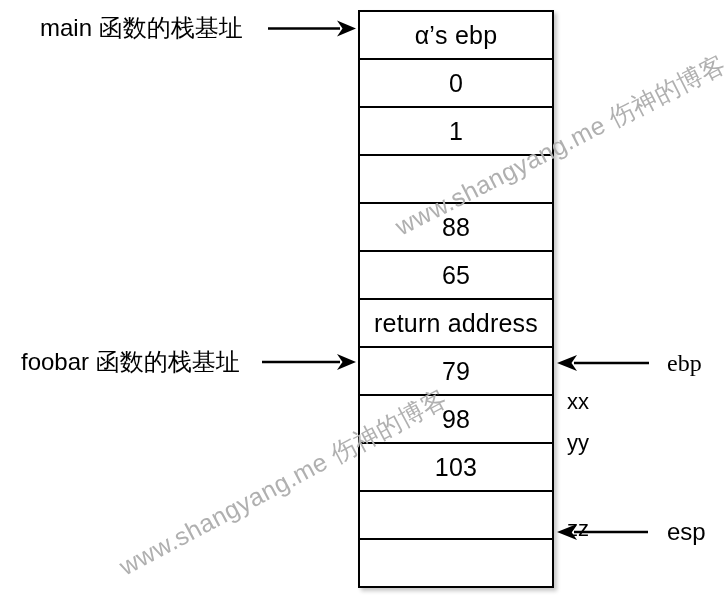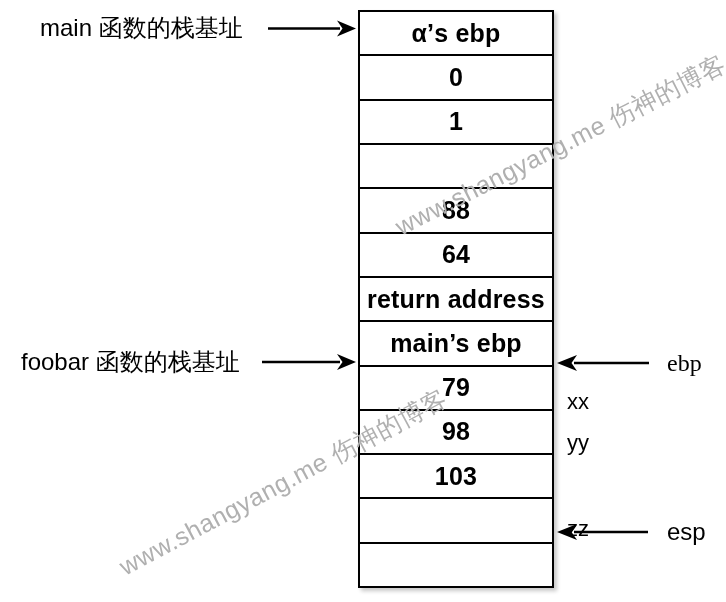--- a/index.html
+++ b/index.html
@@ -25,21 +25,21 @@
     flex-direction: column;
     box-shadow: 3px 3px 4px rgba(0,0,0,0.22);
   }
   .stack-cell {
     flex: 1 1 0;
     border-bottom: 2px solid #000;
     display: flex;
     align-items: center;
     justify-content: center;
     font-size: 25px;
-    font-weight: 700;
+    font-weight: 400;
     letter-spacing: 0.2px;
     white-space: nowrap;
   }
   .stack-cell:last-child { border-bottom: none; }
   
   .left-label {
     position: absolute;
     font-size: 24px;
     font-weight: 500;
     white-space: nowrap;
@@ -95,23 +95,22 @@
 
   <div class="left-label" id="label-foobar">foobar 函数的栈基址</div>
   <div class="left-label" id="label-main">main 函数的栈基址</div>
 
   <div class="stack-table">
     <div class="stack-cell">α’s ebp</div>
     <div class="stack-cell">0</div>
     <div class="stack-cell">1</div>
     <div class="stack-cell"></div>
     <div class="stack-cell">88</div>
-    <div class="stack-cell">64</div>
+    <div class="stack-cell">65</div>
     <div class="stack-cell">return address</div>
-    <div class="stack-cell">main’s ebp</div>
     <div class="stack-cell">79</div>
     <div class="stack-cell">98</div>
     <div class="stack-cell">103</div>
     <div class="stack-cell"></div>
     <div class="stack-cell"></div>
   </div>
 
   <div class="var-label" id="label-xx">xx</div>
   <div class="var-label" id="label-yy">yy</div>
   <div class="var-label" id="label-zz">zz</div>

